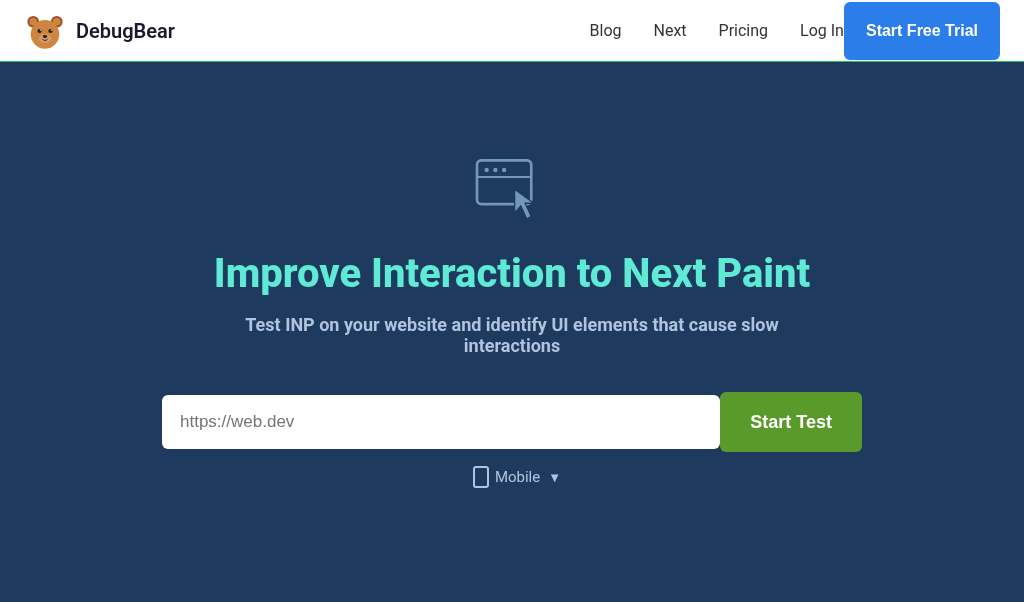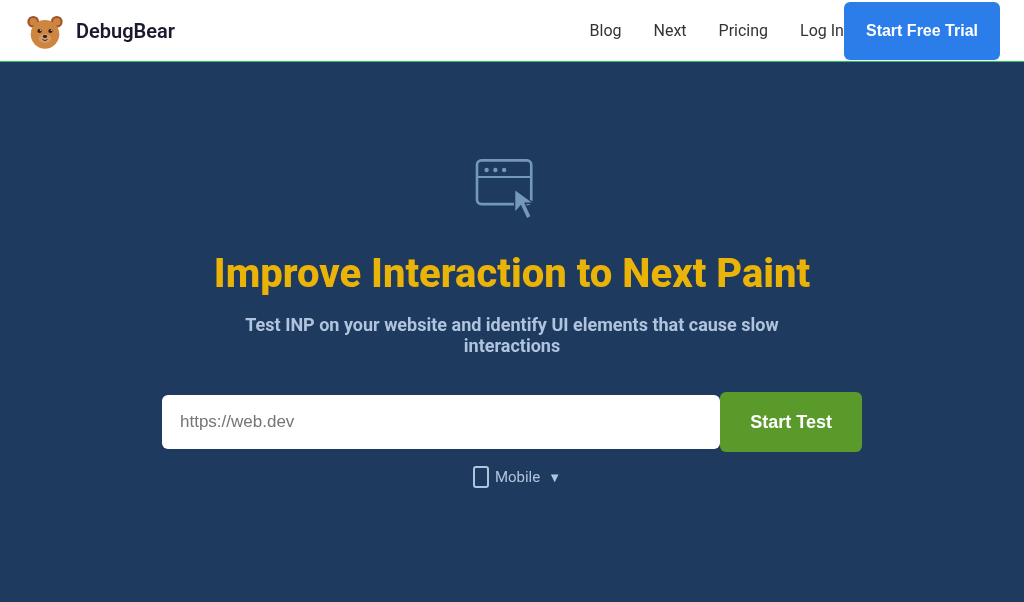--- a/index.html
+++ b/index.html
@@ -84,21 +84,21 @@
     .browser-icon {
       width: 80px;
       height: 70px;
       margin-bottom: 24px;
       opacity: 0.8;
     }
 
     .hero-title {
       font-size: 40px;
       font-weight: 800;
-      color: #eab308;
+      color: #5eead4;
       text-align: center;
       line-height: 1.2;
       margin-bottom: 16px;
       max-width: 700px;
     }
 
     .hero-subtitle {
       font-size: 18px;
       color: #b0c4de;
       text-align: center;

